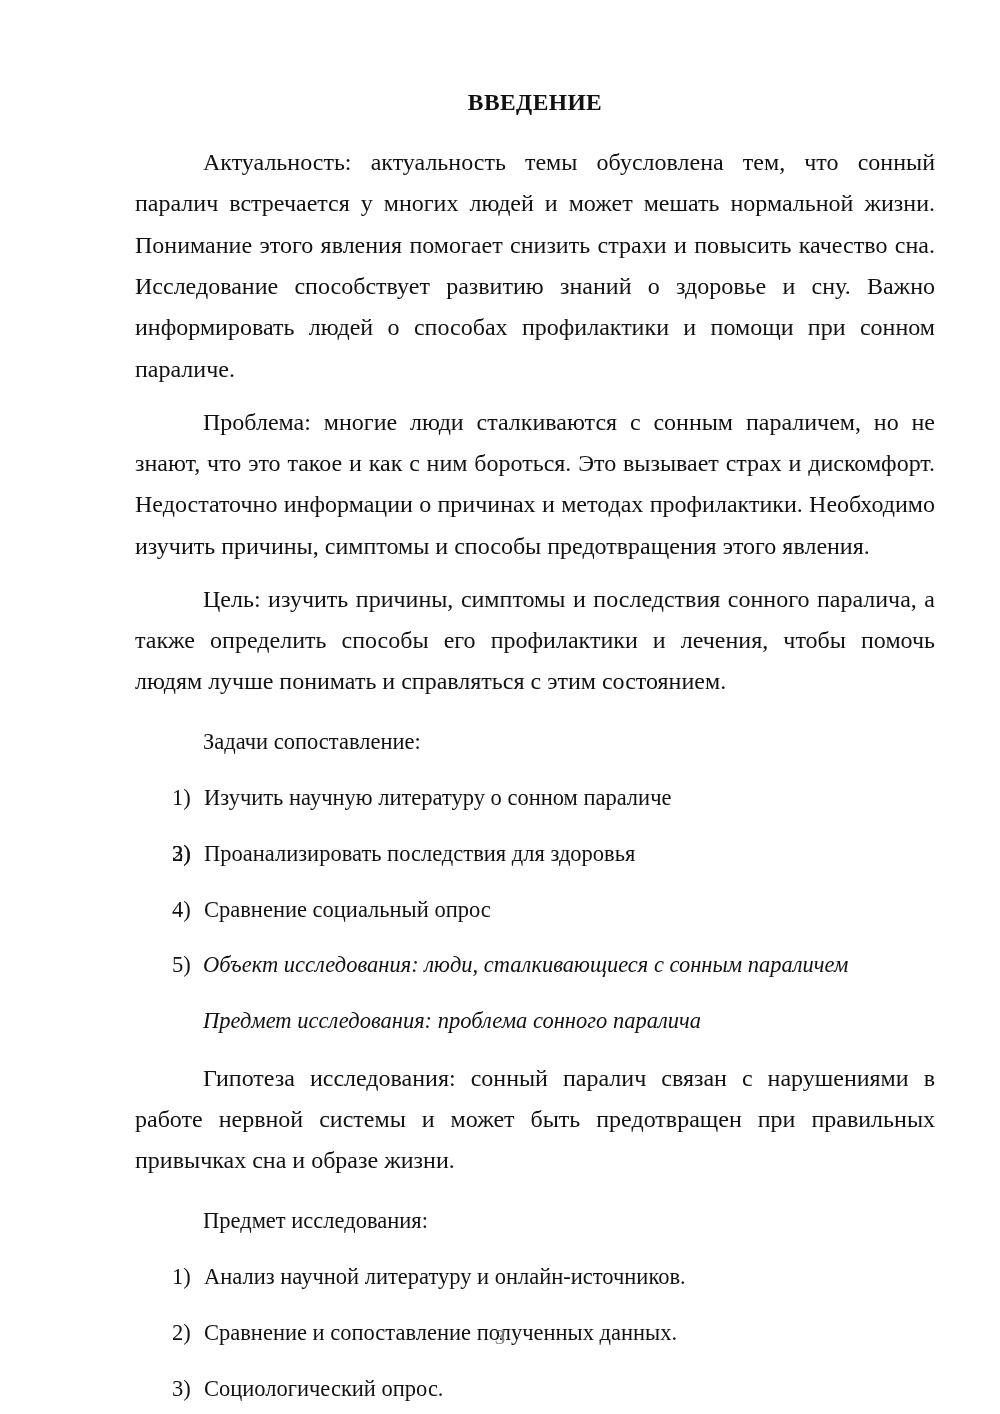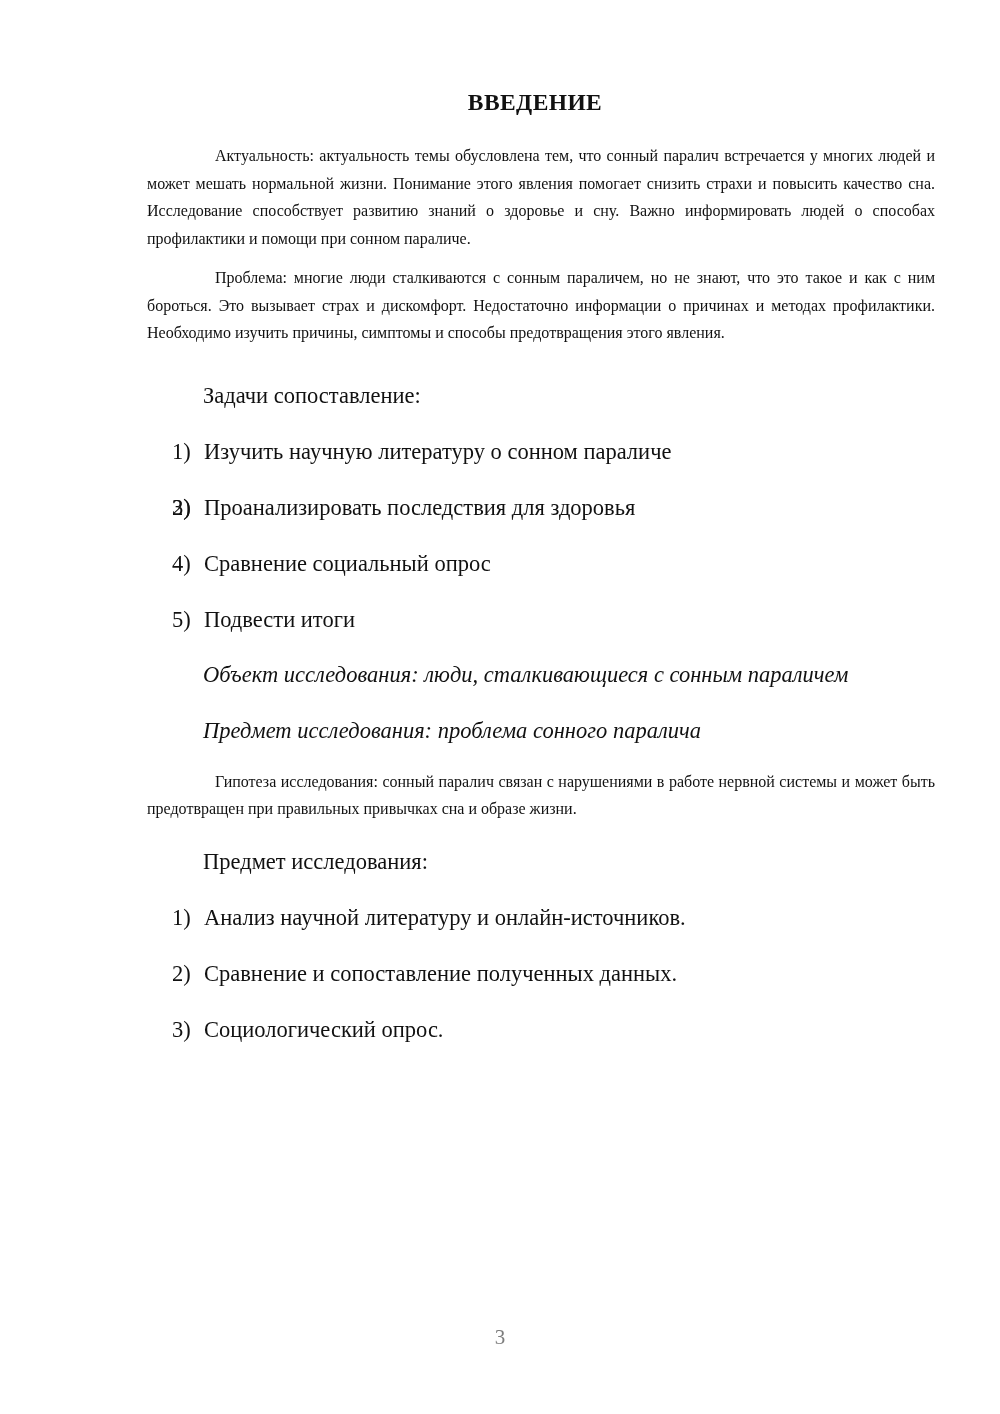--- a/index.html
+++ b/index.html
@@ -36,22 +36,22 @@
   .doc-title {
     font-size: 23.5px;
     font-weight: bold;
     text-align: center;
     letter-spacing: 0.4px;
     margin: 0 0 26px 0;
     line-height: 1.2;
   }
 
   p.para {
-    margin: 0 0 2px 12px;
-    font-size: 16px;
+    margin: 0 0 2px 0;
+    font-size: 24px;
     line-height: 1.72;
     text-align: justify;
     text-indent: 68px;
     text-justify: inter-word;
     hyphens: none;
   }
 
   p.lead {
     margin: 0;
     font-size: 22.5px;
@@ -119,20 +119,21 @@
     <h1 class="doc-title">ВВЕДЕНИЕ</h1>
 
     <p class="para">Актуальность: актуальность темы обусловлена тем, что сонный паралич встречается у многих людей и может мешать нормальной жизни. Понимание этого явления помогает снизить страхи и повысить качество сна. Исследование способствует развитию знаний о здоровье и сну. Важно информировать людей о способах профилактики и помощи при сонном параличе.</p>
 
     <div class="spacer-sm"></div>
 
     <p class="para">Проблема: многие люди сталкиваются с сонным параличем, но не знают, что это такое и как с ним бороться. Это вызывает страх и дискомфорт. Недостаточно информации о причинах и методах профилактики. Необходимо изучить причины, симптомы и способы предотвращения этого явления.</p>
 
     <div class="spacer-sm"></div>
 
+    <p class="para">Цель: изучить причины, симптомы и последствия сонного паралича, а также определить способы его профилактики и лечения, чтобы помочь людям лучше понимать и справляться с этим состоянием.</p>
 
     <div class="spacer-md"></div>
 
     <p class="lead">Задачи сопоставление:</p>
 
     <div class="spacer-md"></div>
 
     <ol class="numlist">
       <li>
         <span class="marker">1)</span>
@@ -144,21 +145,20 @@
       <li>
         <span class="marker">3)</span>
         <span class="itemtext">Проанализировать последствия для здоровья</span>
       </li>
       <li>
         <span class="marker">4)</span>
         <span class="itemtext">Сравнение социальный опрос</span>
       </li>
       <li>
         <span class="marker">5)</span>
-        <span class="itemtext">Подвести итоги</span>
       </li>
     </ol>
 
     <p class="indented-line">Объект исследования: люди, сталкивающиеся с сонным параличем</p>
 
     <p class="indented-line">Предмет исследования: проблема сонного паралича</p>
 
     <p class="para">Гипотеза исследования: сонный паралич связан с нарушениями в работе нервной системы и может быть предотвращен при правильных привычках сна и образе жизни.</p>
 
     <div class="spacer-md"></div>

